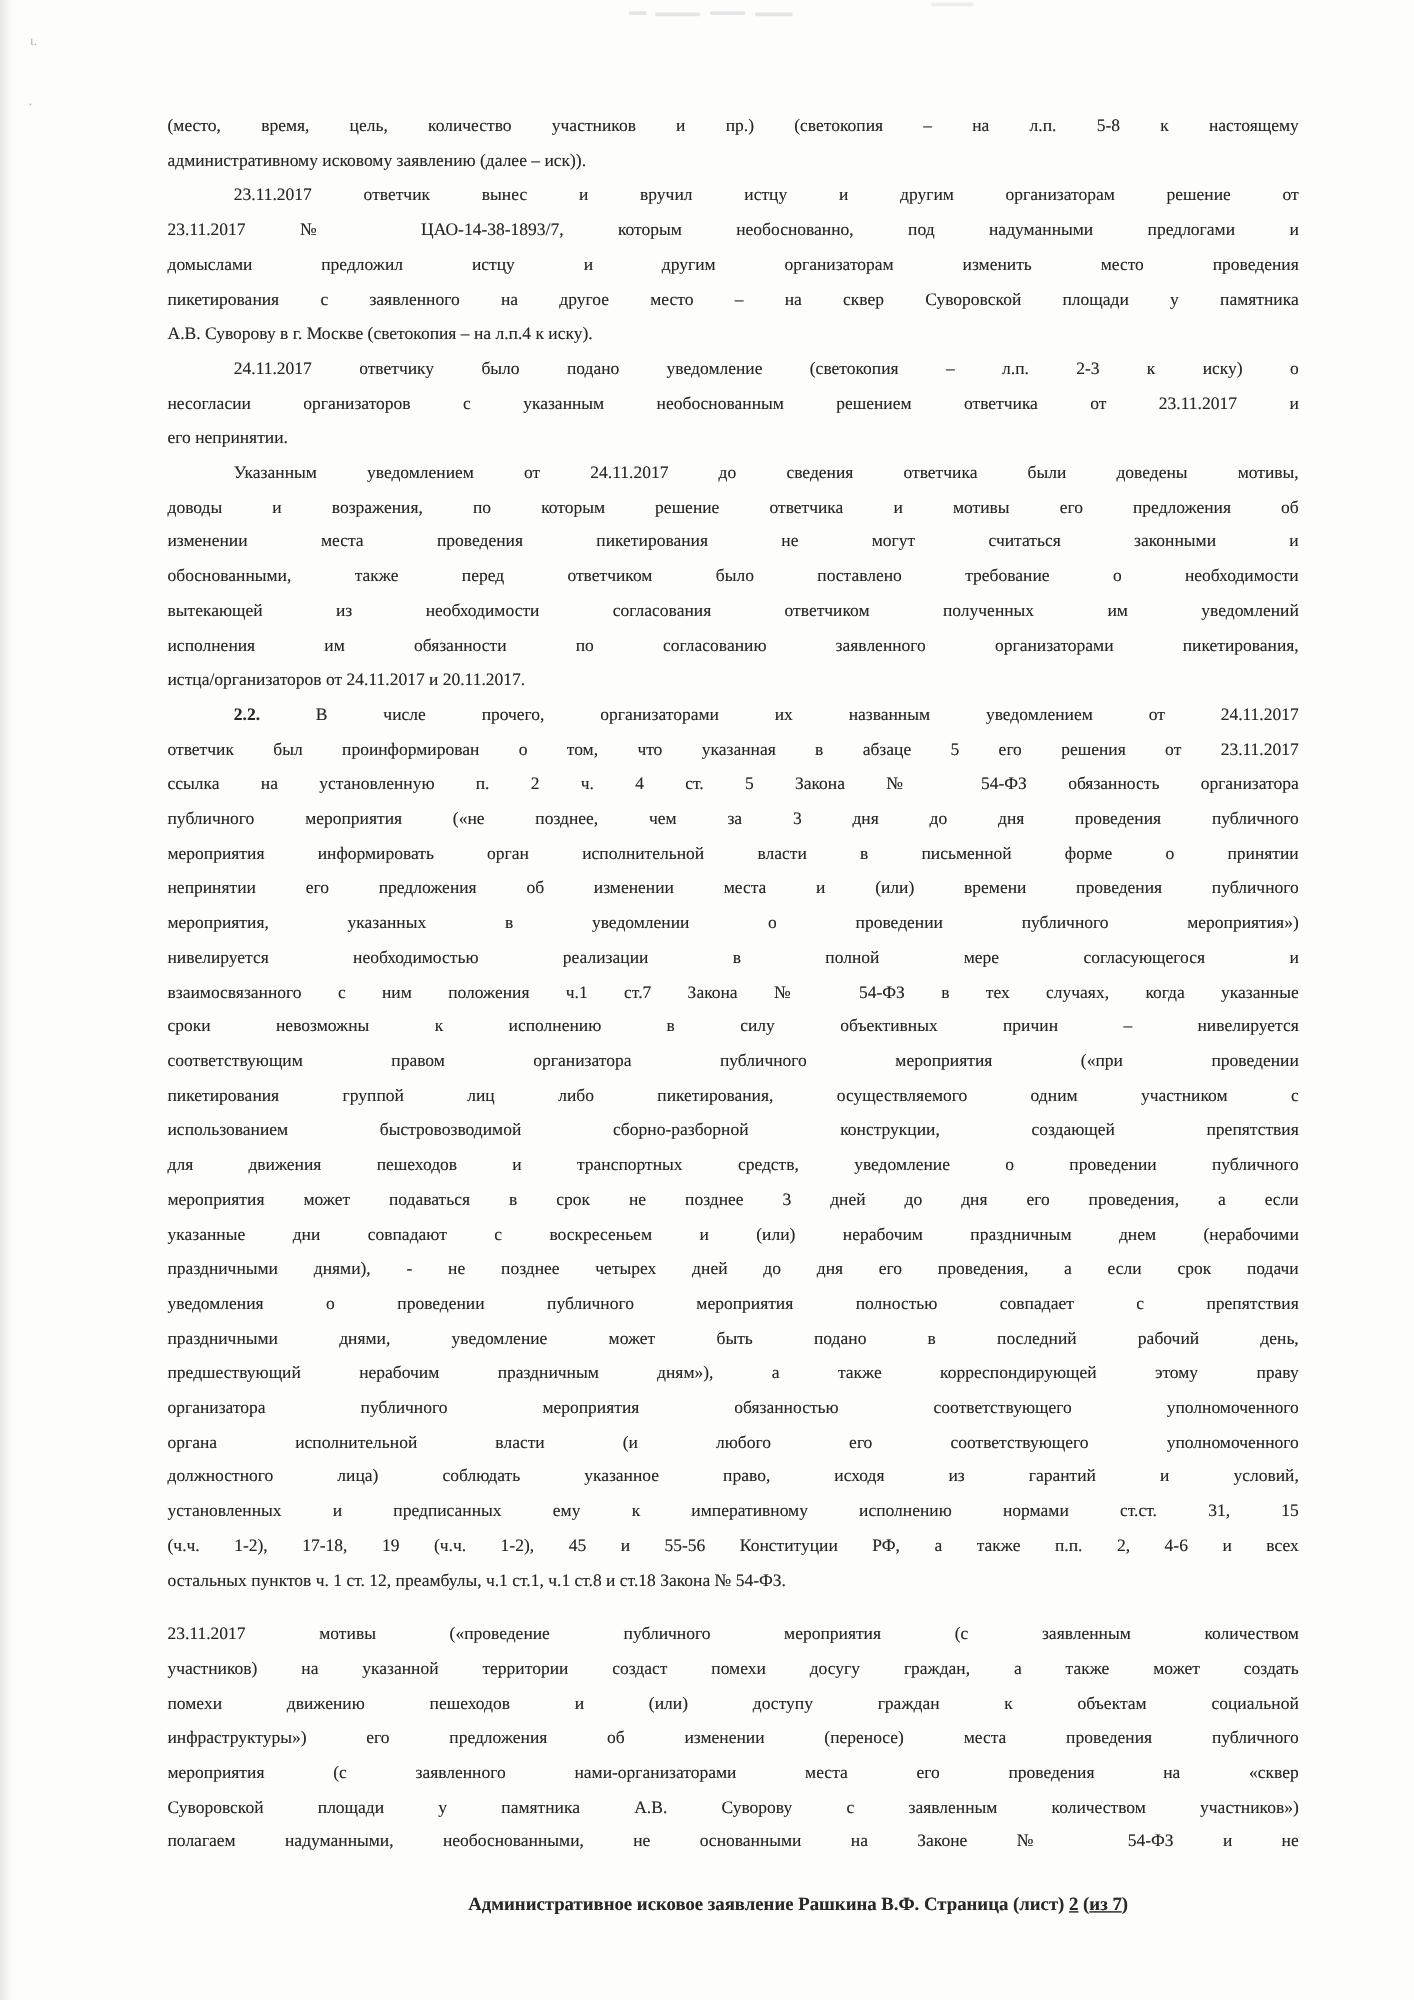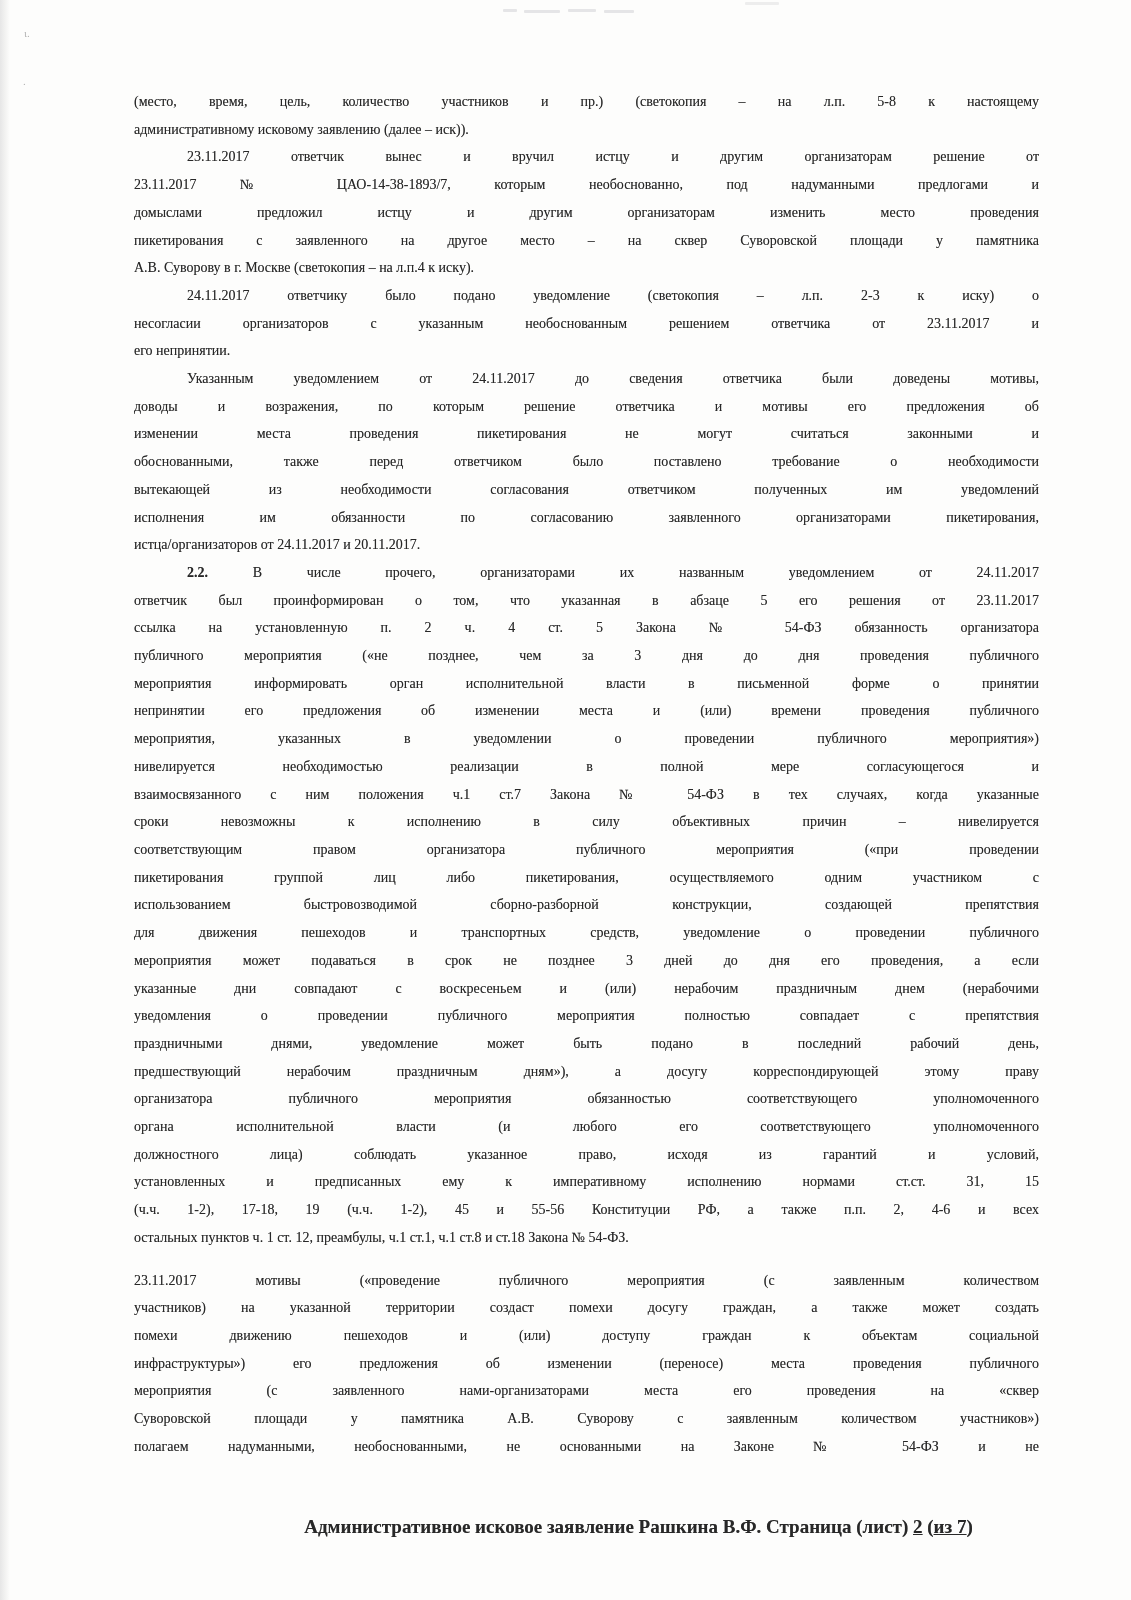--- a/index.html
+++ b/index.html
@@ -23,21 +23,21 @@
   }
   .para { margin:0; }
   .para.gap { margin-top:15px; }
   .ln { text-align:justify; text-align-last:justify; }
   .ln.last { text-align-last:left; }
   .ln.ind { text-indent:53px; }
   .ln b { font-weight:bold;font-family:Liberation Serif, serif; }
   .footer {
     position:absolute; top:1516px; left:134px; width:905px;
     box-sizing:border-box; padding-left:104px;
-    text-align:center; font-weight:bold; font-size:19px; color:#282828;
+    text-align:center; font-weight:bold; font-size:15px; color:#282828;
     text-shadow:0 0 .5px rgba(45,45,45,.45);
     white-space:nowrap;
   }
   .footer .u { text-decoration:underline; }
   .art { position:absolute; background:#cdcdd2; opacity:.5; border-radius:1px; }
   .mark { position:absolute; color:#b3b3b3; font-size:11px; line-height:11px; }
 </style>
 </head>
 <body>
 
@@ -88,23 +88,24 @@
         <div class="ln">мероприятия, указанных в уведомлении о проведении публичного мероприятия»)</div>
         <div class="ln">нивелируется необходимостью реализации в полной мере согласующегося и</div>
         <div class="ln">взаимосвязанного с ним положения ч.1 ст.7 Закона № 54-ФЗ в тех случаях, когда указанные</div>
         <div class="ln">сроки невозможны к исполнению в силу объективных причин – нивелируется</div>
         <div class="ln">соответствующим правом организатора публичного мероприятия («при проведении</div>
         <div class="ln">пикетирования группой лиц либо пикетирования, осуществляемого одним участником с</div>
         <div class="ln">использованием быстровозводимой сборно-разборной конструкции, создающей препятствия</div>
         <div class="ln">для движения пешеходов и транспортных средств, уведомление о проведении публичного</div>
         <div class="ln">мероприятия может подаваться в срок не позднее 3 дней до дня его проведения, а если</div>
         <div class="ln">указанные дни совпадают с воскресеньем и (или) нерабочим праздничным днем (нерабочими</div>
+        <div class="ln">праздничными днями), - не позднее четырех дней до дня его проведения, а если срок подачи</div>
         <div class="ln">уведомления о проведении публичного мероприятия полностью совпадает с препятствия</div>
         <div class="ln">праздничными днями, уведомление может быть подано в последний рабочий день,</div>
-        <div class="ln">предшествующий нерабочим праздничным дням»), а досугу корреспондирующей этому праву</div>
+        <div class="ln">предшествующий нерабочим праздничным дням»), а также корреспондирующей этому праву</div>
         <div class="ln">организатора публичного мероприятия обязанностью соответствующего уполномоченного</div>
         <div class="ln">органа исполнительной власти (и любого его соответствующего уполномоченного</div>
         <div class="ln">должностного лица) соблюдать указанное право, исходя из гарантий и условий,</div>
         <div class="ln">установленных и предписанных ему к императивному исполнению нормами ст.ст. 31, 15</div>
         <div class="ln">(ч.ч. 1-2), 17-18, 19 (ч.ч. 1-2), 45 и 55-56 Конституции РФ, а также п.п. 2, 4-6 и всех</div>
         <div class="ln last">остальных пунктов ч. 1 ст. 12, преамбулы, ч.1 ст.1, ч.1 ст.8 и ст.18 Закона № 54-ФЗ.</div>
       </div>
       <div class="para gap">
         <div class="ln">23.11.2017 мотивы («проведение публичного мероприятия (с заявленным количеством</div>
         <div class="ln">участников) на указанной территории создаст помехи досугу граждан, а также может создать</div>

